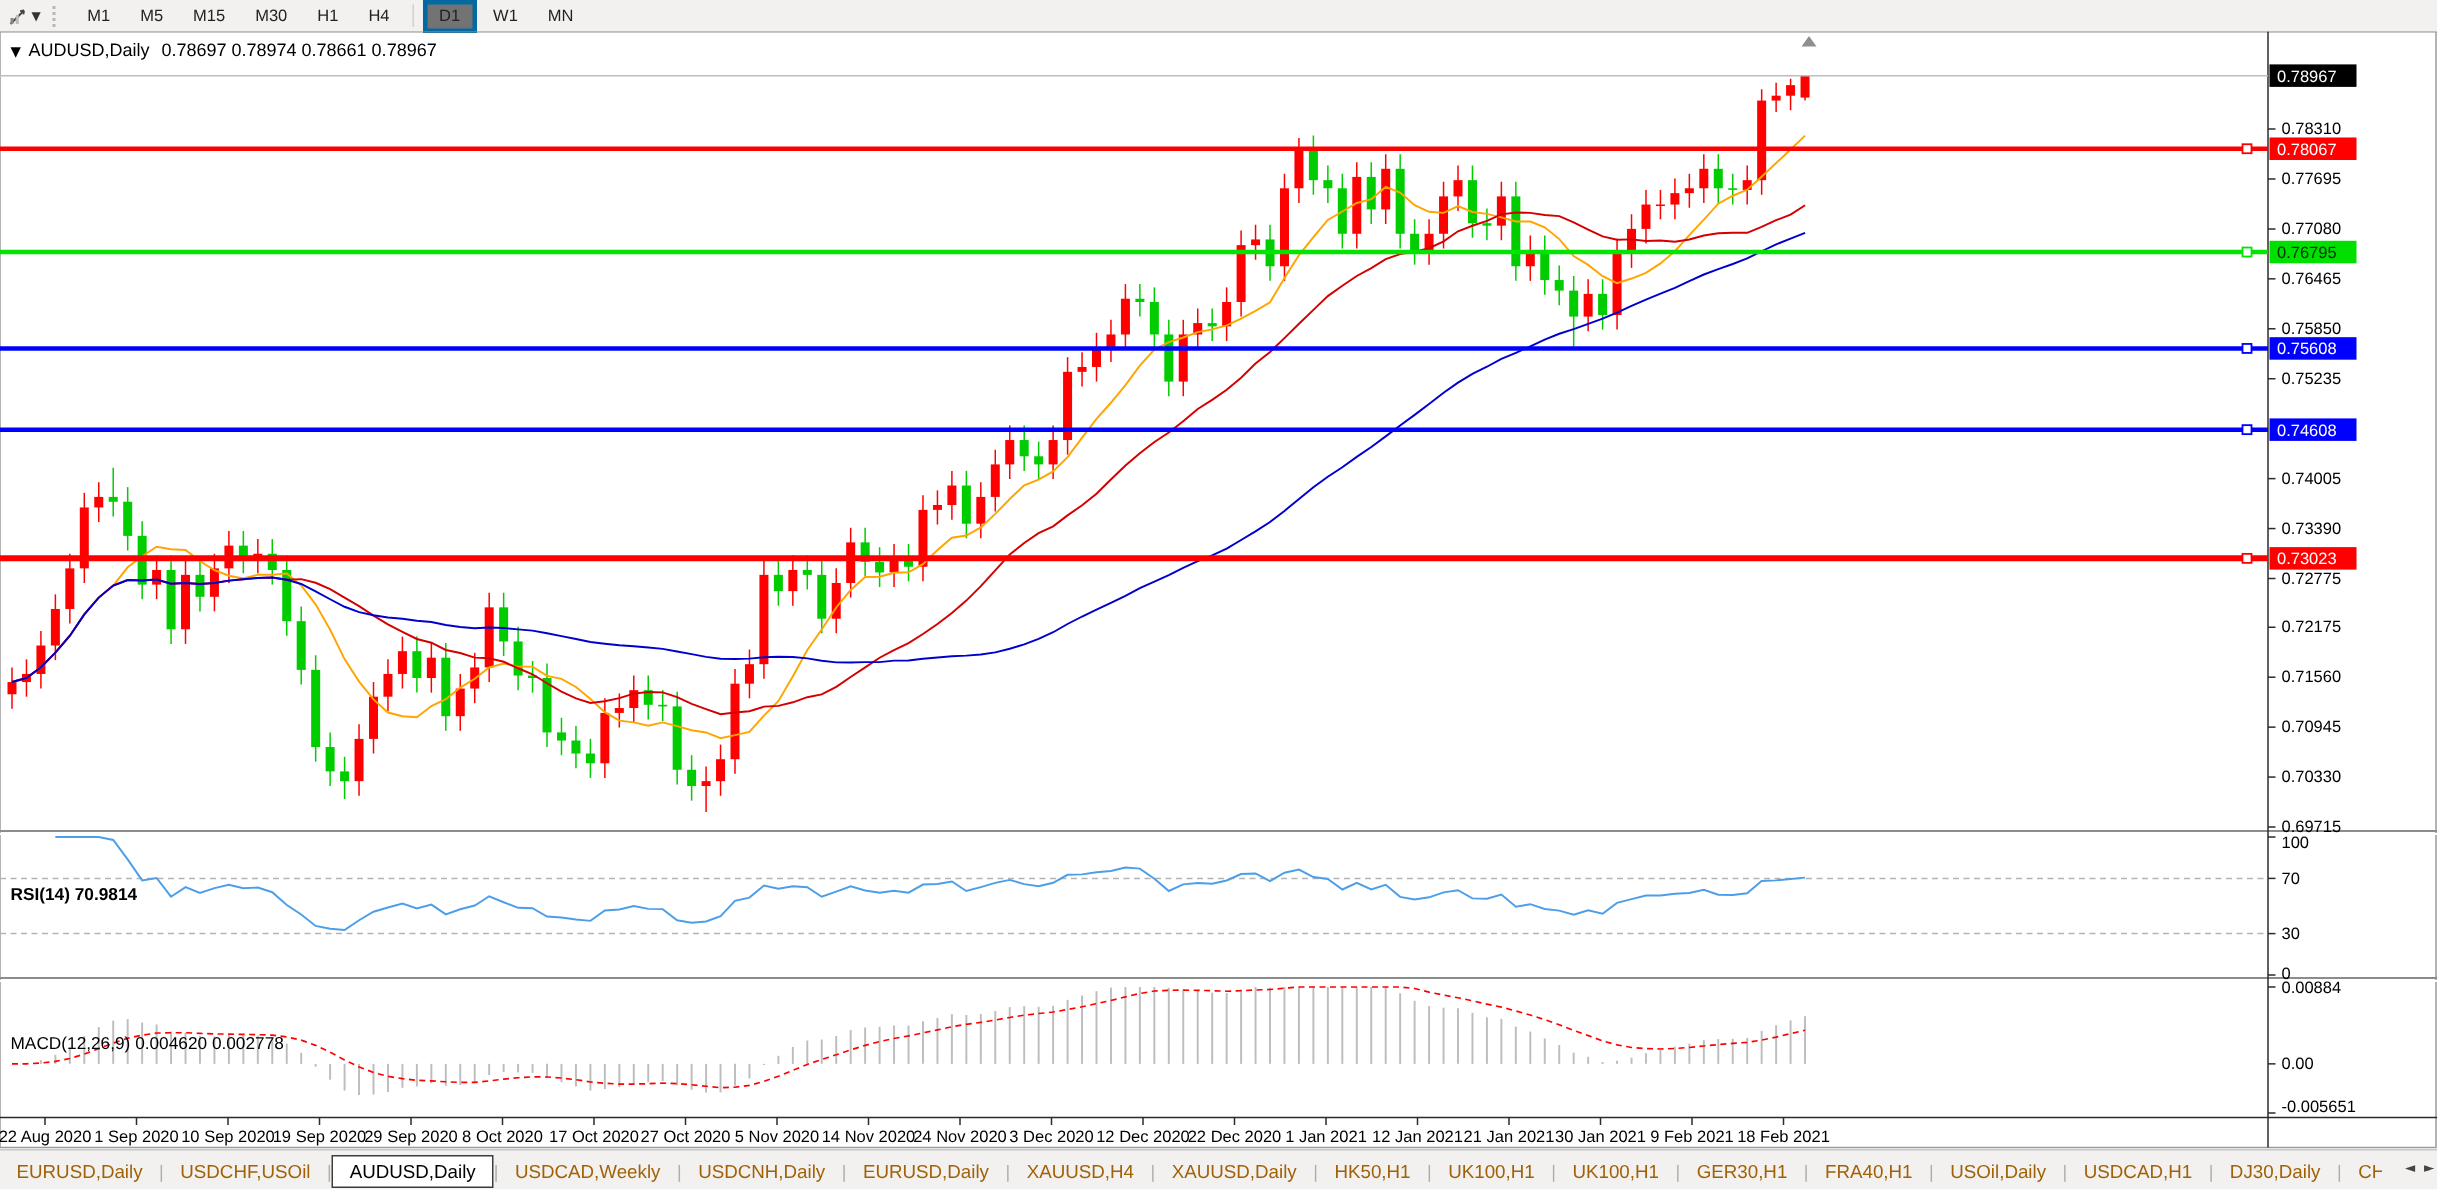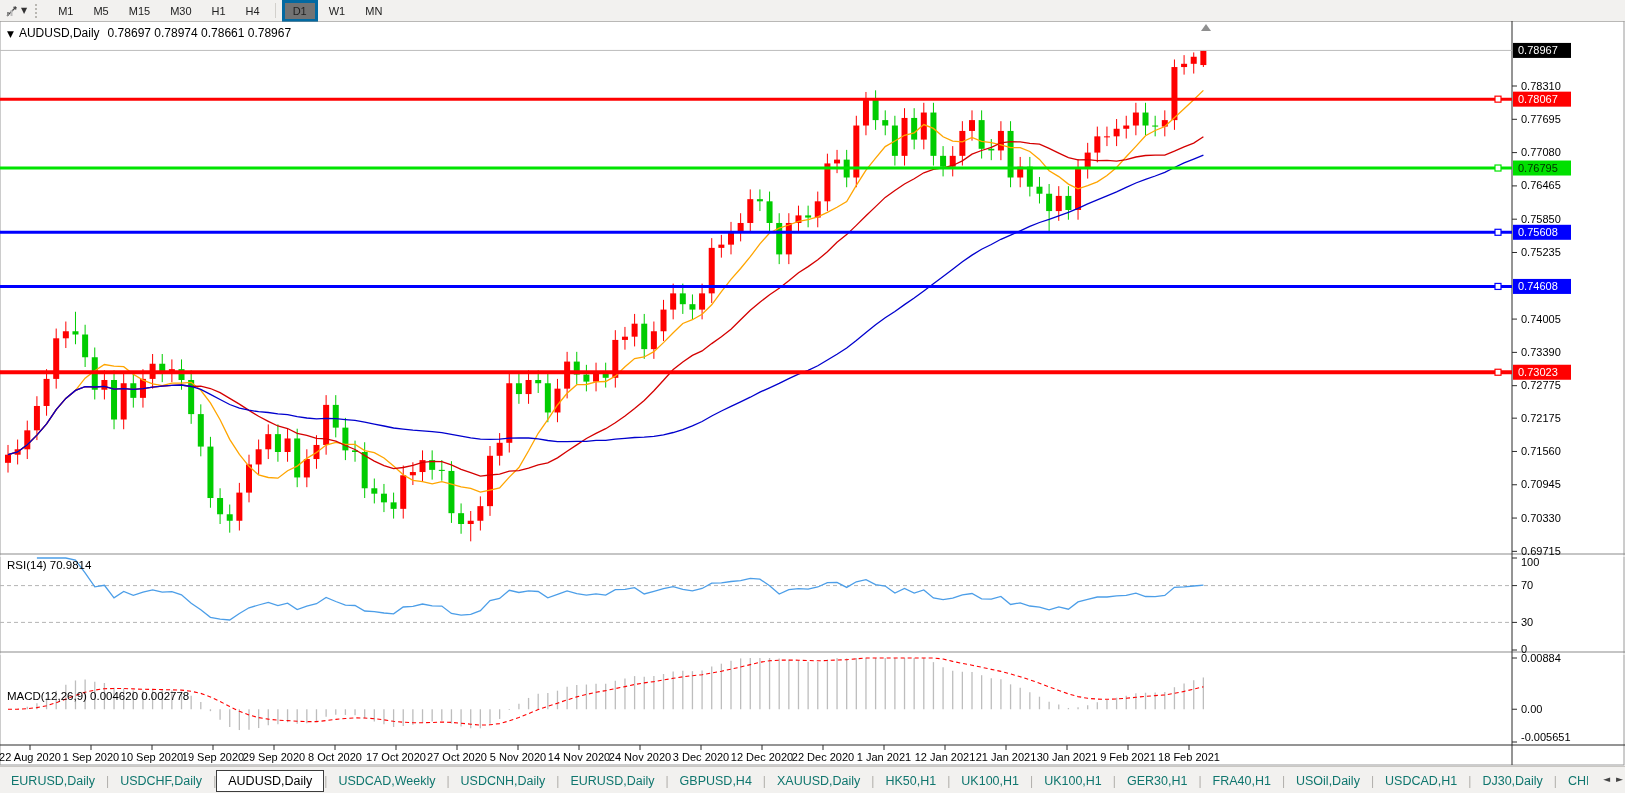--- a/index.html
+++ b/index.html
@@ -12,27 +12,27 @@
   .tb-caret{font-family:"DejaVu Sans",sans-serif;font-size:8px;color:#333;margin:0 4px 0 0;}
   .tb-grip{width:3px;height:14px;border-left:2px dotted #b9b7b2;margin:0 8px 0 4px;}
   .tf-btn{font-size:11px;color:#222;padding:2px 8px;margin:0 1px;border:1px solid transparent;cursor:default;}
   .tf-btn.active{background:#737373;border:3px solid #0369a1;}
   .tb-vsep{width:1px;height:15px;background:#d2d0cc;margin:0 5px;}
   
   .chart-title{position:absolute;left:7px;top:26px;font-size:12px;color:#000;z-index:5;}
   .chart-title .tri{font-family:"DejaVu Sans",sans-serif;font-size:9px;margin-right:5px;color:#000;}
   .chart-title .ohlc{margin-left:8px;}
   .ind-label{position:absolute;left:7px;font-size:11.5px;color:#000;z-index:5;}
-  #rsi-label{top:559px;}
+  #rsi-label{top:591px;font-weight:bold;}
   #macd-label{top:690px;}
   
   .tabbar{position:absolute;left:0;top:766px;width:1625px;height:27px;background:#f2f1ef;
           border-top:1px solid #c9c7c3;display:flex;align-items:center;overflow:hidden;}
   .tabs-clip{display:flex;align-items:center;width:1588px;overflow:hidden;height:27px;}
-  .tab{font-size:12.5px;color:#0f766e;padding:4px 11px;white-space:nowrap;cursor:default;}
+  .tab{font-size:12.5px;color:#a16207;padding:4px 11px;white-space:nowrap;cursor:default;}
   .tab.active{background:#fff;border:1px solid #3c3c3c;color:#000;padding:3px 11px;}
   .tab-sep{color:#b0aeaa;font-size:12px;}
   .tab-nav{position:absolute;right:2px;top:7px;display:flex;gap:6px;}
   .tab-arrow{font-family:"DejaVu Sans",sans-serif;font-size:9px;color:#444;cursor:default;}
   svg text{font-family:"Liberation Sans",sans-serif;}
 </style>
 </head>
 <body>
 
 <div class="app">
@@ -589,31 +589,31 @@
   </div>
   <div class="ind-label" id="macd-label">
     <span>MACD(12,26,9)</span>
     <span>0.004620 0.002778</span>
   </div>
 
   <div class="tabbar">
     <div class="tabs-clip" id="tabs-clip">
         <span class="tab">EURUSD,Daily</span>
         <span class="tab-sep">|</span>
-        <span class="tab">USDCHF,Daily</span>
+        <span class="tab">USDCHF,USOil</span>
         <span class="tab-sep">|</span>
         <span class="tab active">AUDUSD,Daily</span>
         <span class="tab-sep">|</span>
         <span class="tab">USDCAD,Weekly</span>
         <span class="tab-sep">|</span>
         <span class="tab">USDCNH,Daily</span>
         <span class="tab-sep">|</span>
         <span class="tab">EURUSD,Daily</span>
         <span class="tab-sep">|</span>
-        <span class="tab">GBPUSD,H4</span>
+        <span class="tab">XAUUSD,H4</span>
         <span class="tab-sep">|</span>
         <span class="tab">XAUUSD,Daily</span>
         <span class="tab-sep">|</span>
         <span class="tab">HK50,H1</span>
         <span class="tab-sep">|</span>
         <span class="tab">UK100,H1</span>
         <span class="tab-sep">|</span>
         <span class="tab">UK100,H1</span>
         <span class="tab-sep">|</span>
         <span class="tab">GER30,H1</span>

